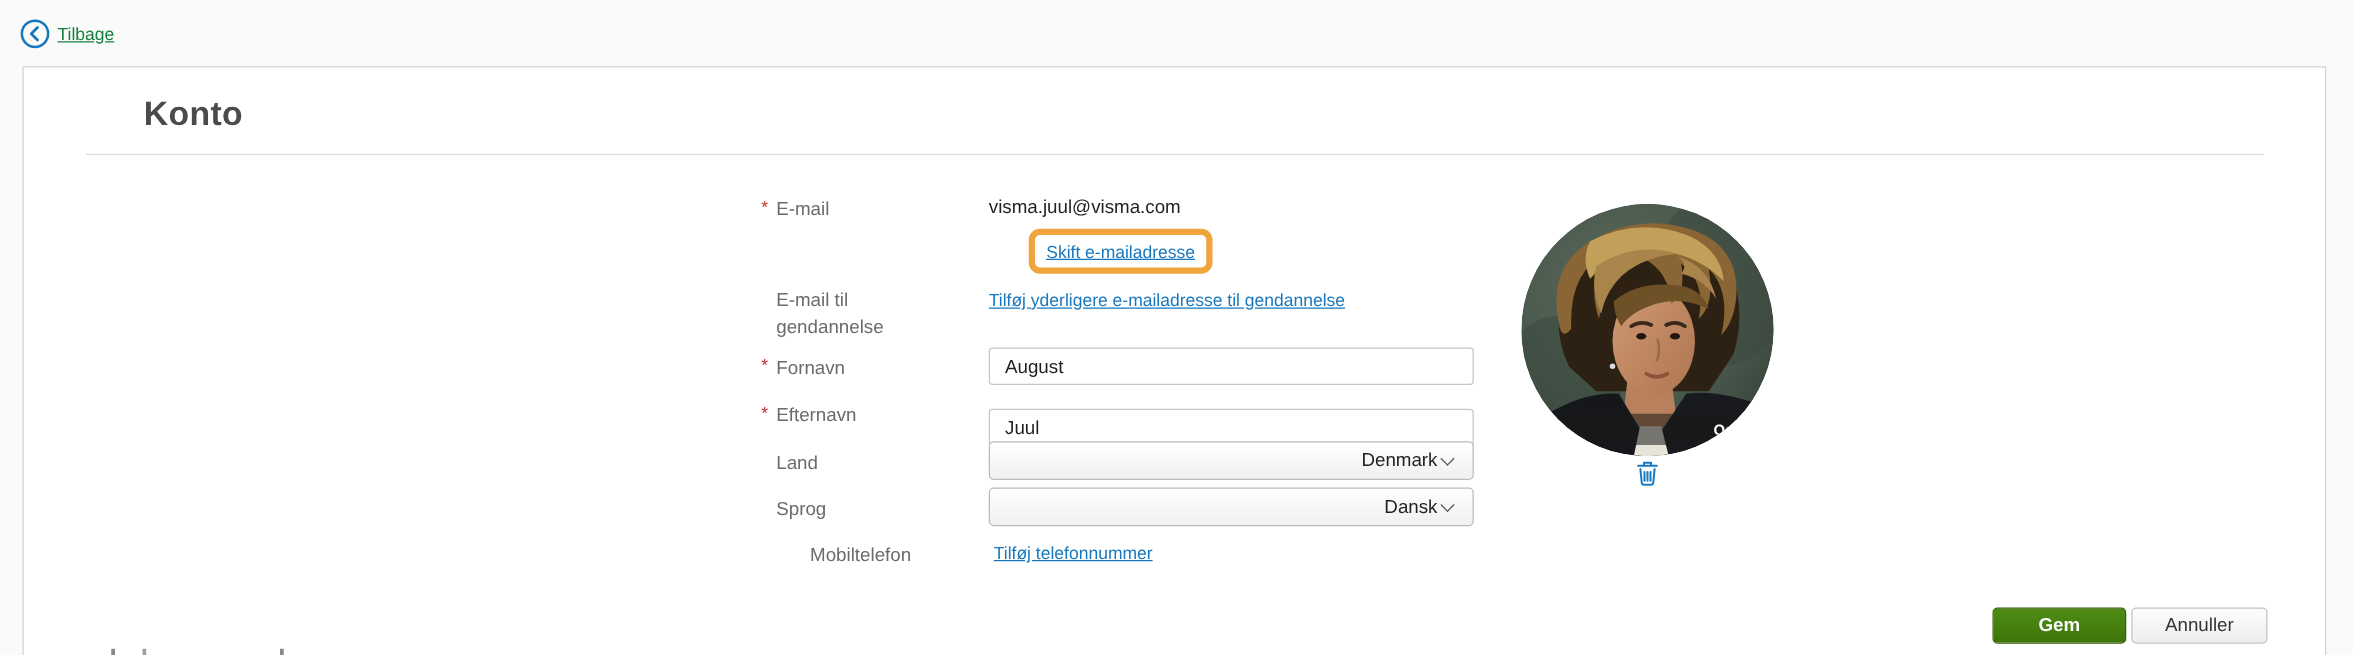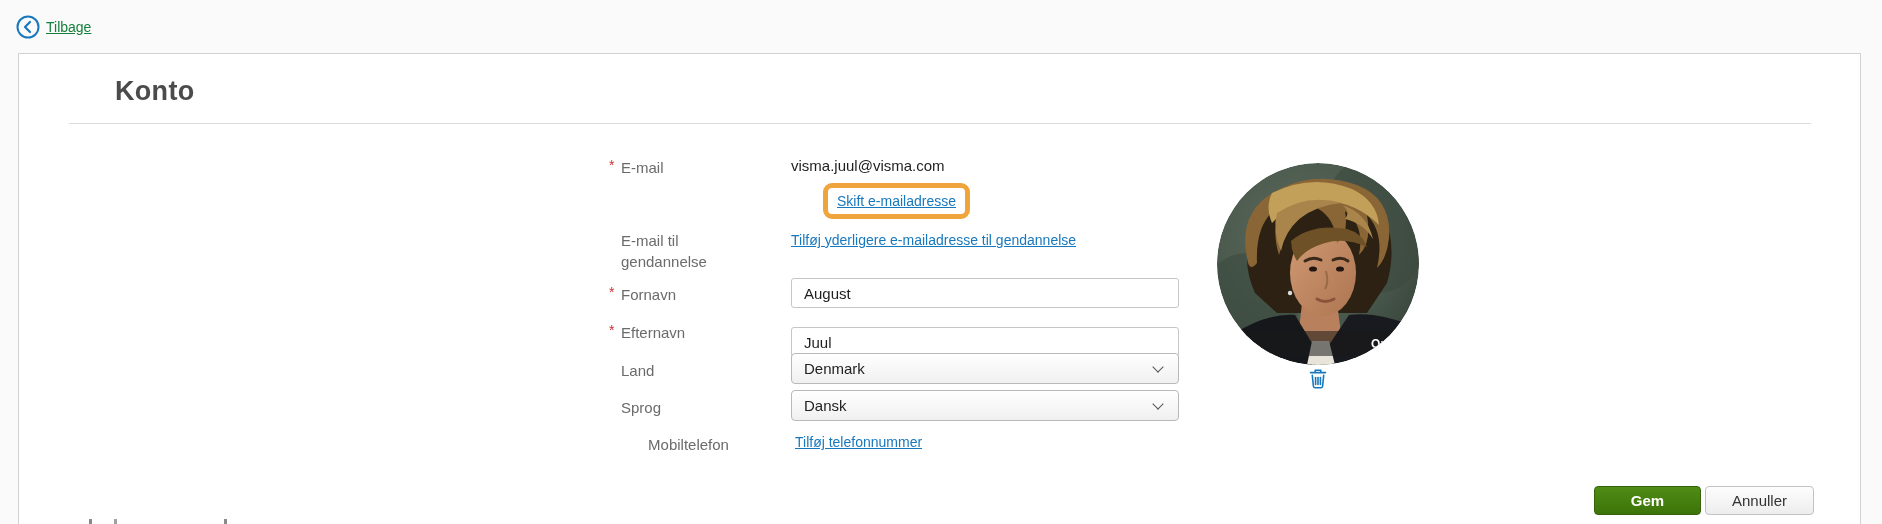--- a/index.html
+++ b/index.html
@@ -37,22 +37,22 @@
                    display:flex; align-items:center; justify-content:center; }
 
   .text-input { position:absolute; left:772px; width:388px; height:30px;
                 border:1px solid #c6c6c6; border-radius:3px; background:#fff;
                 font-family:"Liberation Sans", sans-serif; font-size:15px; color:#1f1f1f;
                 padding:0 12px; outline:none; }
 
   .select-box { position:absolute; left:772px; width:388px; height:31px;
                 border:1px solid #b9b9b9; border-radius:4px;
                 background:linear-gradient(#ffffff,#f0f0f0);
-                font-size:15px; color:#222; line-height:29px; padding:0 12px;
-                cursor:pointer; }
+                font-size:15px; color:#222; line-height:29px; padding:0 28px;
+                cursor:pointer;text-align:right; }
   .select-box .chev { position:absolute; right:16px; top:9px; width:8px; height:8px;
                       border-right:1.7px solid #555; border-bottom:1.7px solid #555;
                       transform:rotate(45deg); }
 
   
   .avatar-wrap { position:absolute; left:1198px; top:109px; width:202px; height:202px;
                  border-radius:50%; overflow:hidden; cursor:pointer; }
   .avatar-wrap svg { display:block; }
   .avatar-band { position:absolute; left:0; top:168px; width:202px; height:25px;
                  background:rgba(25,25,25,.55); display:flex; align-items:center;

